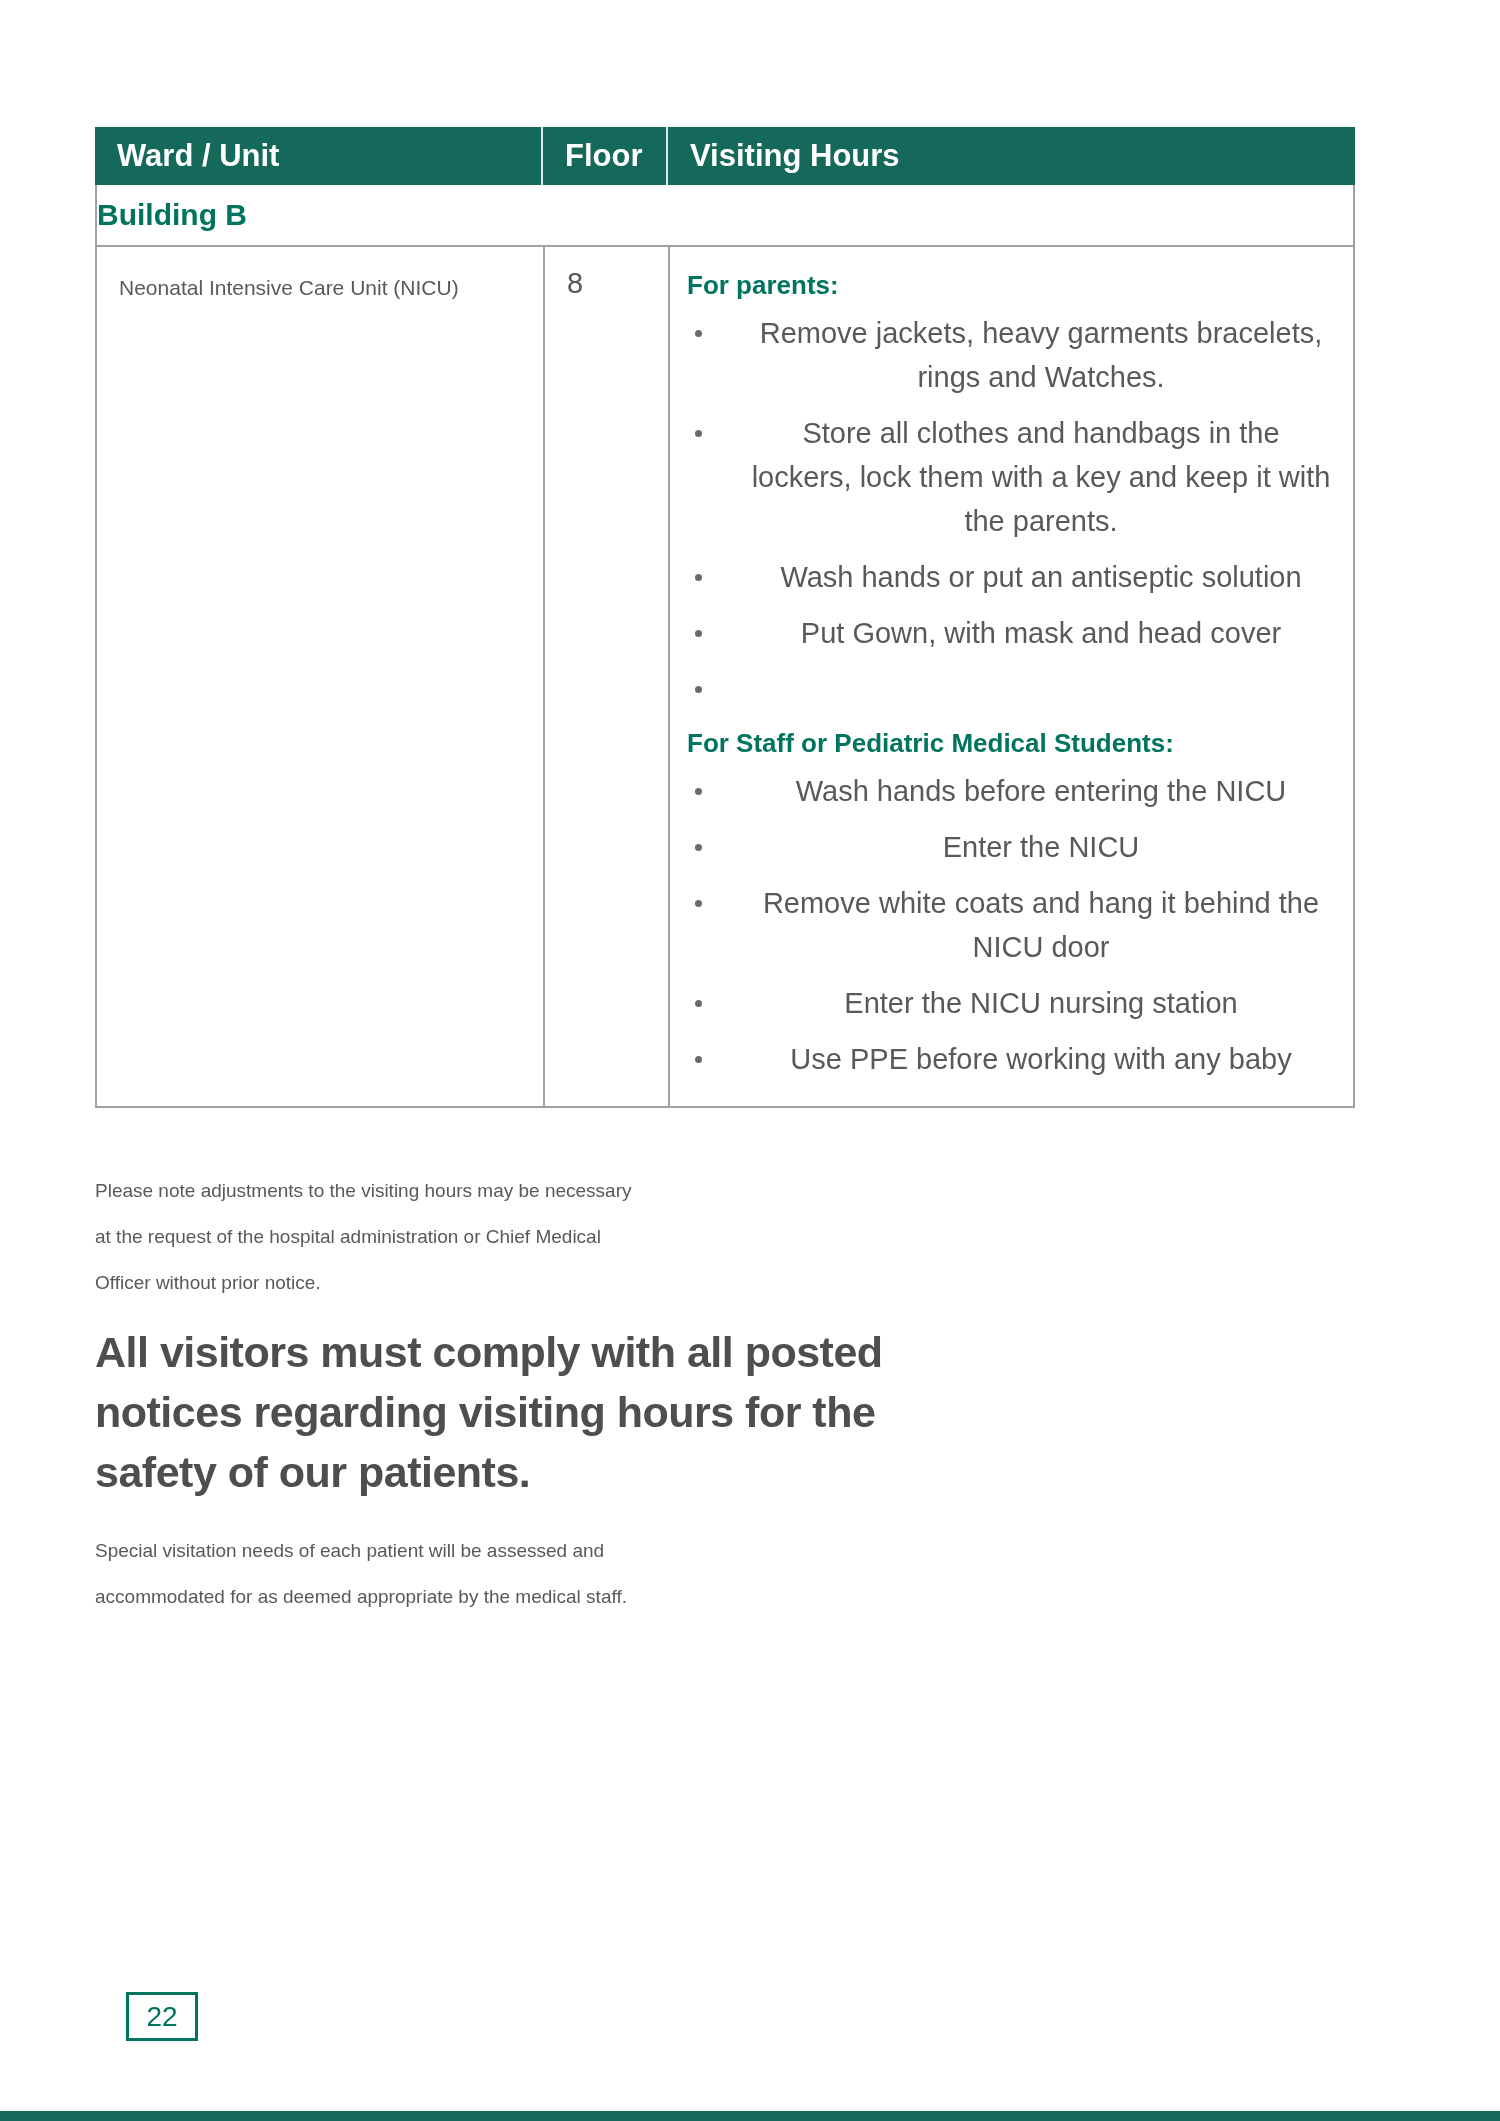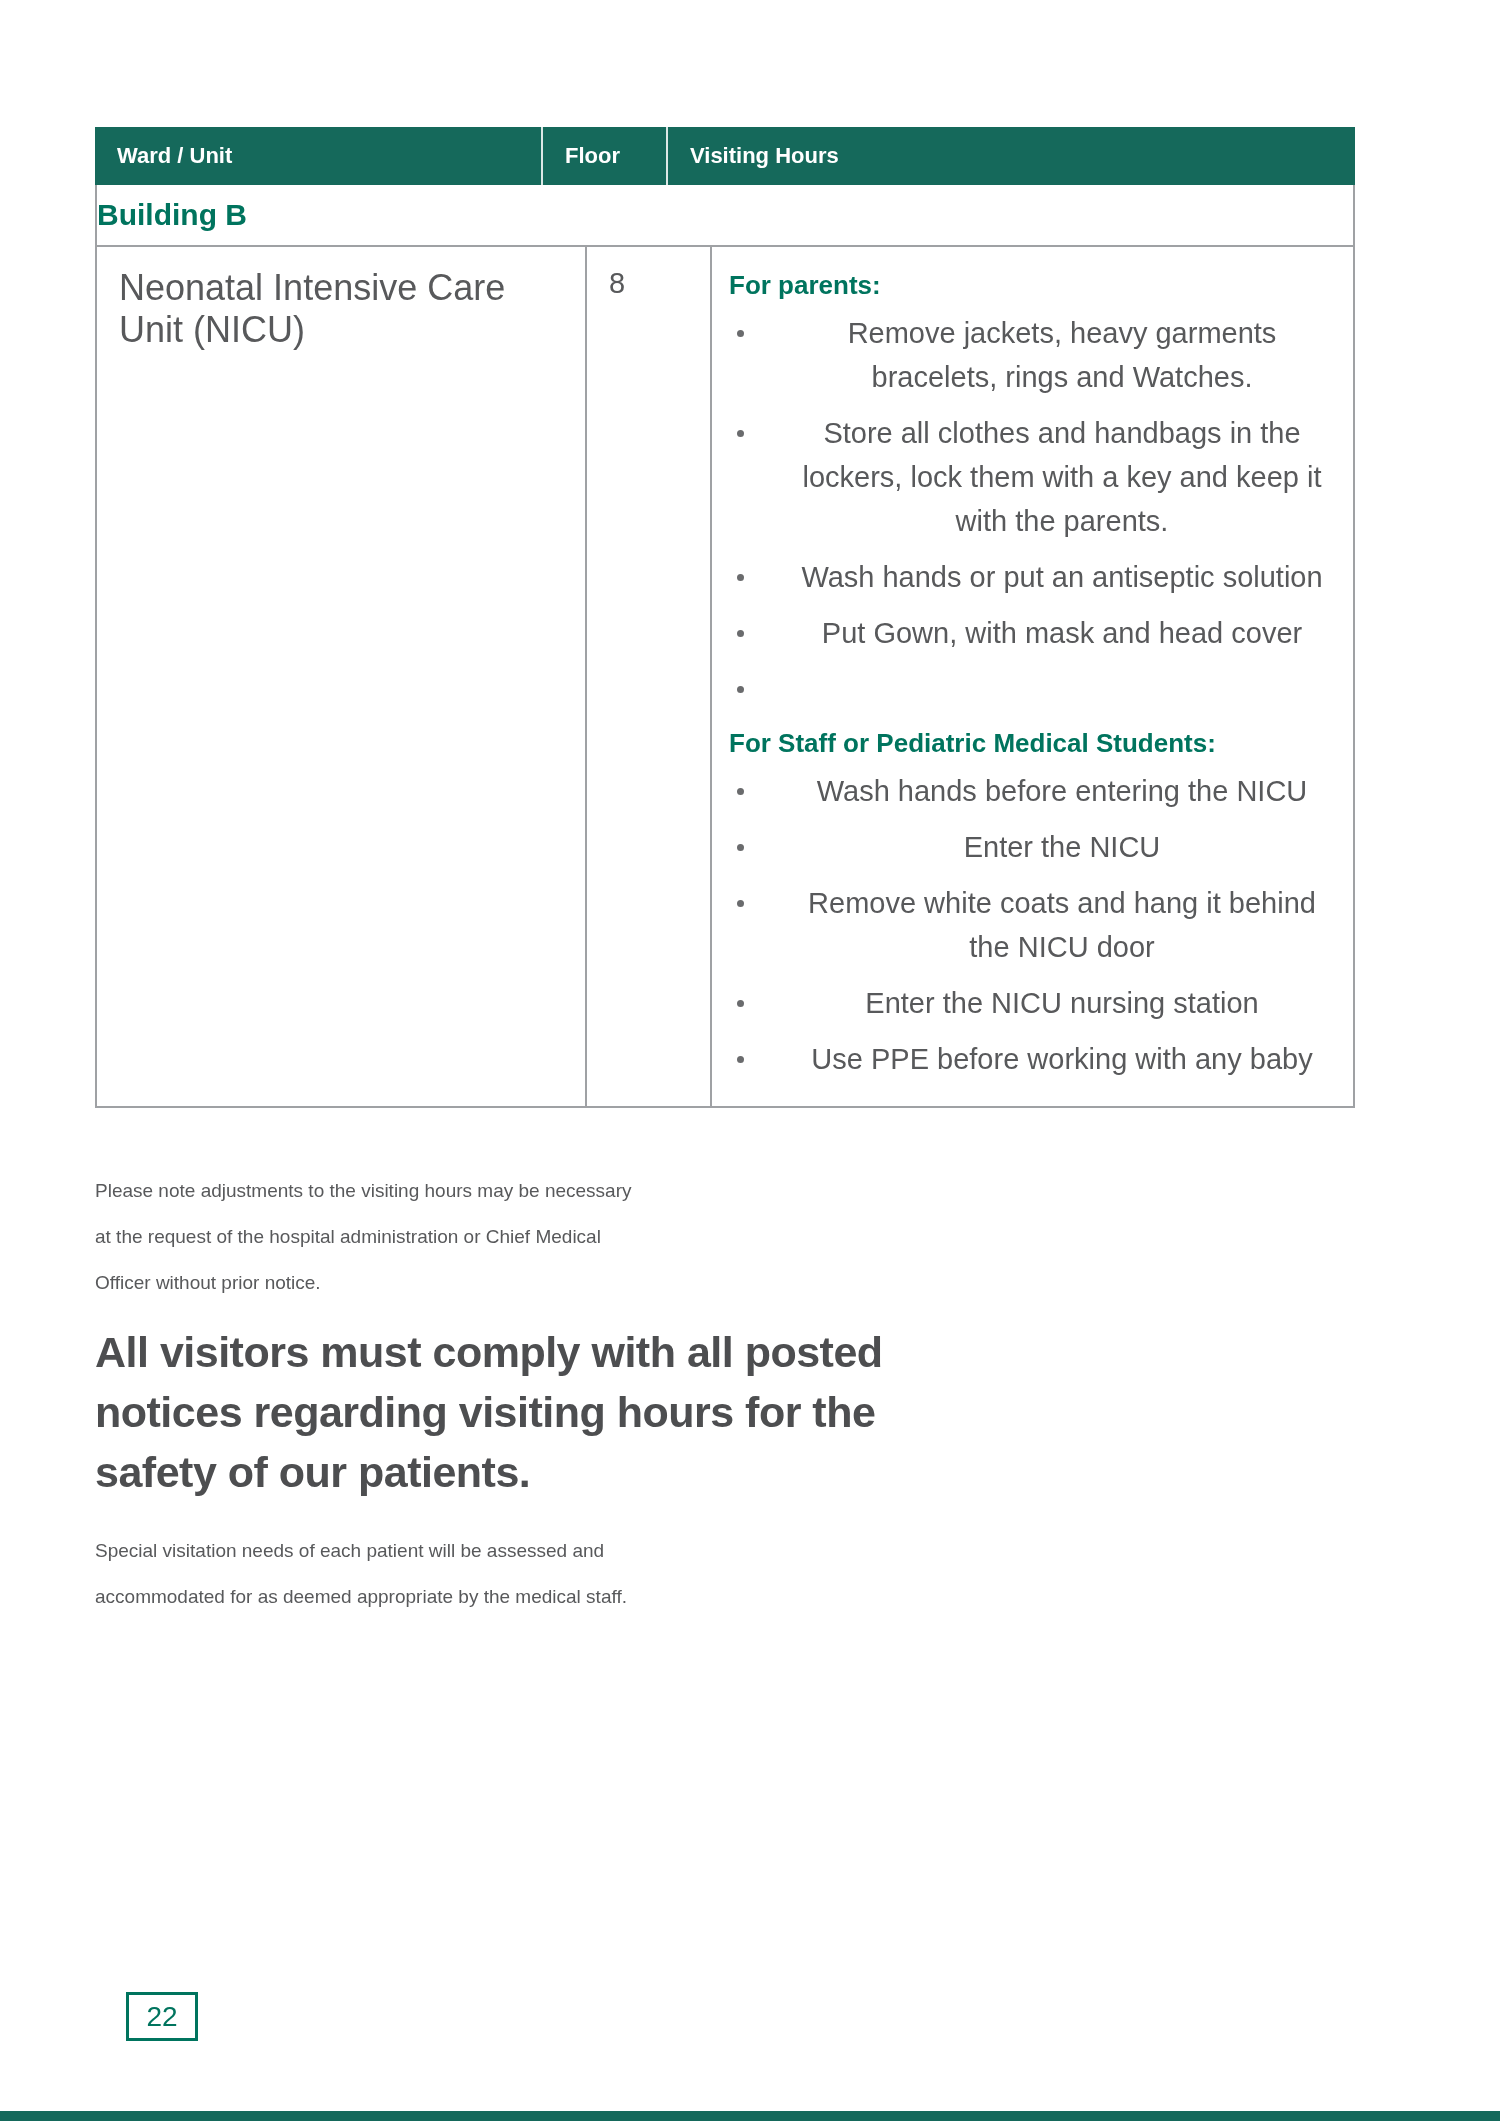--- a/index.html
+++ b/index.html
@@ -14,21 +14,21 @@
 
   
   .doc-table { position: absolute; left: 95px; top: 127px; width: 1260px; }
 
   .t-header {
     display: flex;
     height: 58px;
     background: var(--header-bg, #15695b);
     color: #ffffff;
     font-weight: bold;
-    font-size: 22px;
+    font-size: 31px;
   }
   .t-header .hc {
     display: flex; align-items: center;
     padding-left: 22px; box-sizing: border-box; height: 100%;
   }
   .hc1 { width: 446px; }
   .hc2 { width: 125px; border-left: 2px solid rgba(255,255,255,0.85); }
   .hc3 { flex: 1;      border-left: 2px solid rgba(255,255,255,0.85); }
 
   .t-section {
@@ -45,23 +45,23 @@
 
   .t-row {
     display: flex;
     min-height: 861px;
     box-sizing: border-box;
     border-left: 2px solid var(--border, #9fa1a4);
     border-right: 2px solid var(--border, #9fa1a4);
     border-bottom: 2px solid var(--border, #9fa1a4);
   }
   .cell-ward {
-    width: 488px; box-sizing: border-box;
+    width: 446px; box-sizing: border-box;
     padding: 20px 55px 0 22px;
-    font-size: 36px; line-height: 42px;
+    font-size: 21px; line-height: 42px;
     color: var(--body-text, #58595b);
   }
   .cell-floor {
     width: 125px; box-sizing: border-box;
     border-left: 2px solid var(--border, #9fa1a4);
     padding: 20px 0 0 22px;
     font-size: 29px;
     color: var(--body-text, #58595b);
   }
   .cell-hours {

